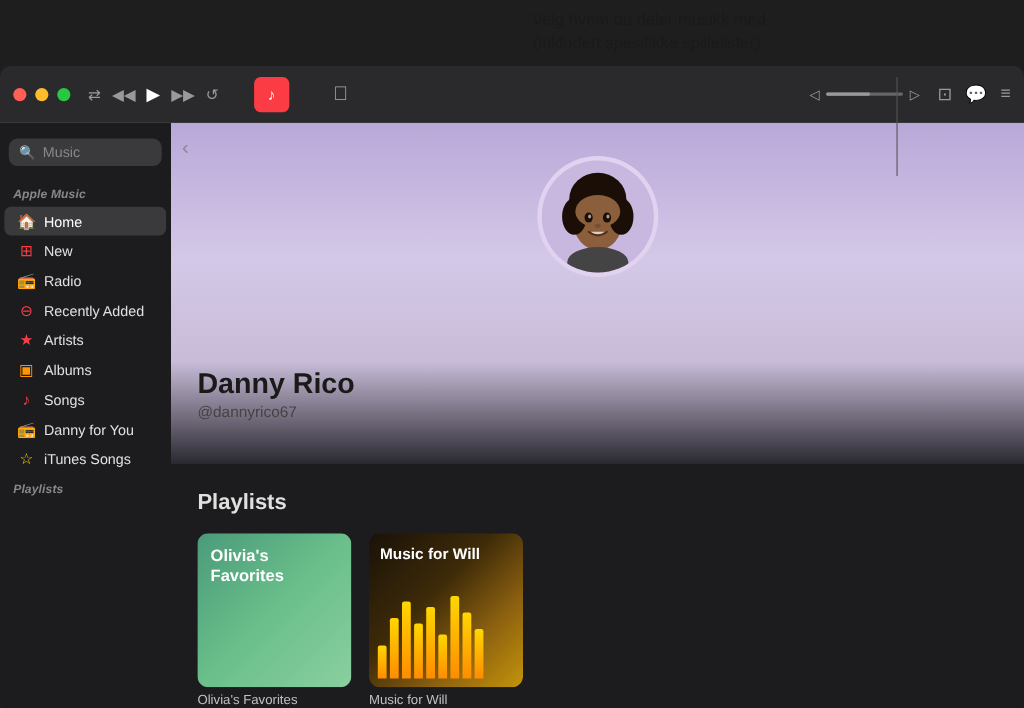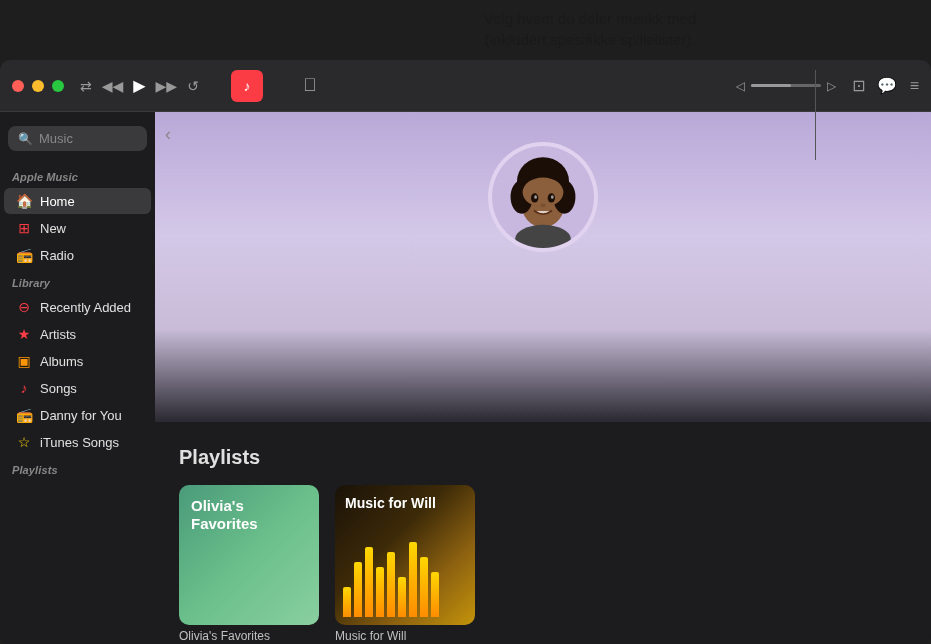--- a/index.html
+++ b/index.html
@@ -419,21 +419,20 @@
       </div>
       <div class="sidebar-item">
         <span class="sidebar-item-icon red">⊞</span>
         <span>New</span>
       </div>
       <div class="sidebar-item">
         <span class="sidebar-item-icon red">📻</span>
         <span>Radio</span>
       </div>
 
-      <div class="sidebar-section-label">Library</div>
       <div class="sidebar-item">
         <span class="sidebar-item-icon red">⊖</span>
         <span>Recently Added</span>
       </div>
       <div class="sidebar-item">
         <span class="sidebar-item-icon pink">★</span>
         <span>Artists</span>
       </div>
       <div class="sidebar-item">
         <span class="sidebar-item-icon orange">▣</span>
@@ -488,20 +487,24 @@
             <path d="M46 70 Q55 77 64 70" stroke="#5a3018" stroke-width="2" fill="none" stroke-linecap="round"></path>
 
             <path d="M48 70 Q55 75 62 70" fill="white" opacity="0.7"></path>
 
             <rect x="46" y="82" width="18" height="15" fill="#8B5E3C"></rect>
 
             <ellipse cx="55" cy="100" rx="30" ry="15" fill="#444"></ellipse>
           </svg>
         </div>
 
+        <div class="profile-name-area">
+          <div class="profile-name">Danny Rico</div>
+          <div class="profile-username">@dannyrico67</div>
+        </div>
 
       </div>
 
       <div class="playlists-section">
         <div class="playlists-title">Playlists</div>
         <div class="playlists-grid">
 
           <div class="playlist-card">
             <div class="playlist-cover">
               <div class="playlist-cover-olivia">

